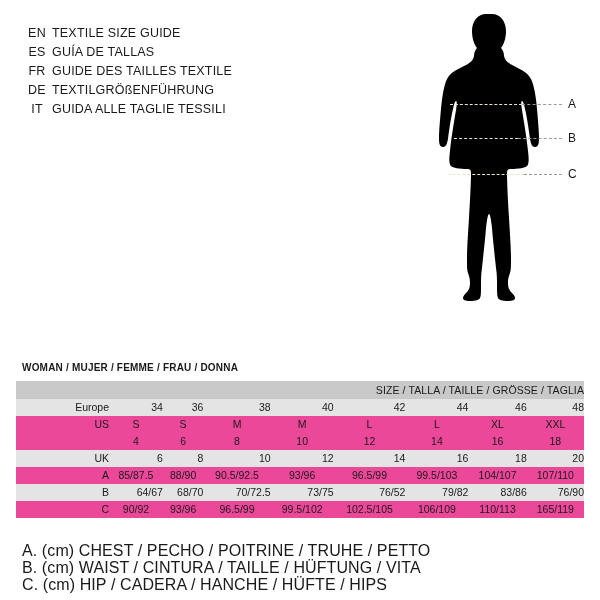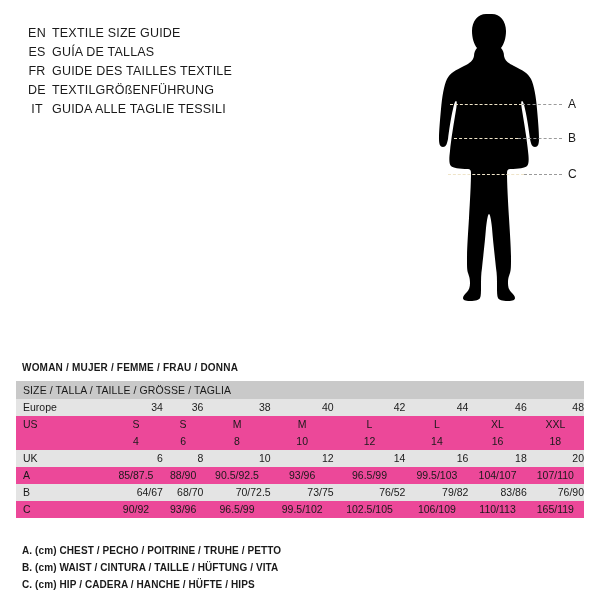--- a/index.html
+++ b/index.html
@@ -94,21 +94,21 @@
     font-size: 10.5px;
     color: #1a1a1a;
   }
   table.size-table td {
     padding: 0;
     height: 17px;
     line-height: 17px;
     text-align: center;
   }
   table.size-table td.rowhead {
-    text-align: left;
+    text-align: right;
     padding-left: 7px;
     width: 86px;
   }
   tr.head-row td {
     background: #c9c9c9;
     font-weight: normal;
     height: 18px;
     line-height: 18px;
     letter-spacing: 0.1px;
   }
@@ -121,22 +121,22 @@
   }
 
   
   .legend {
     position: absolute;
     left: 22px;
     top: 542px;
     width: 560px;
   }
   .legend-row {
-    font-size: 10px;
-    font-weight: bold;
+    font-size: 16px;
+    font-weight: normal;
     letter-spacing: 0.1px;
     height: 17px;
     line-height: 17px;
     color: #1a1a1a;
   }
 </style>
 </head>
 <body>
 
 <div class="page">

